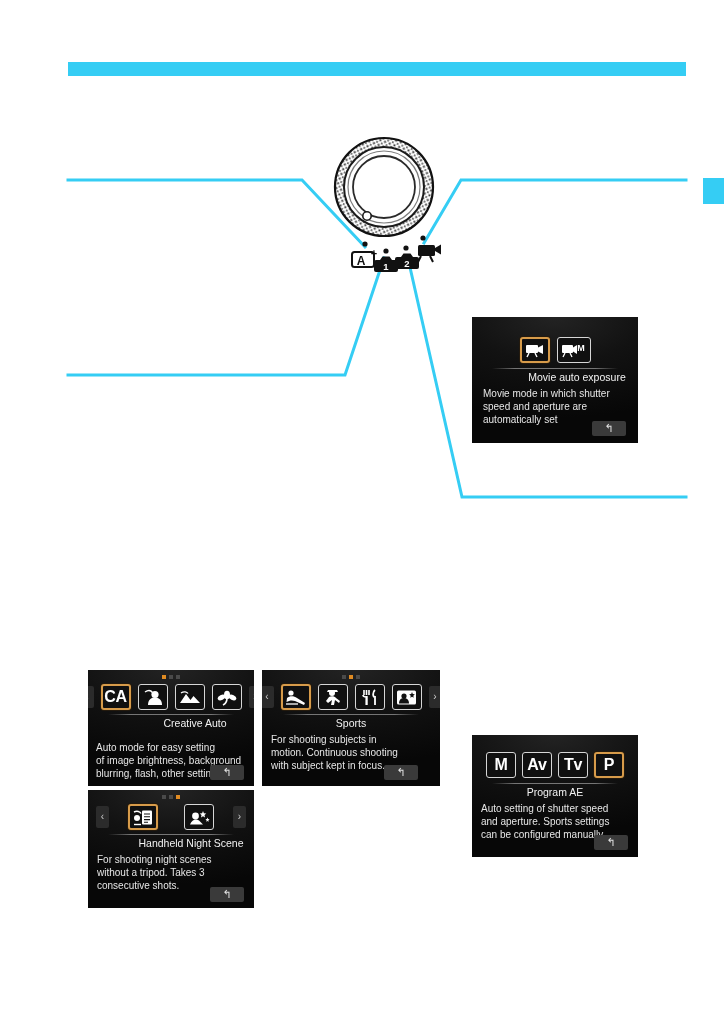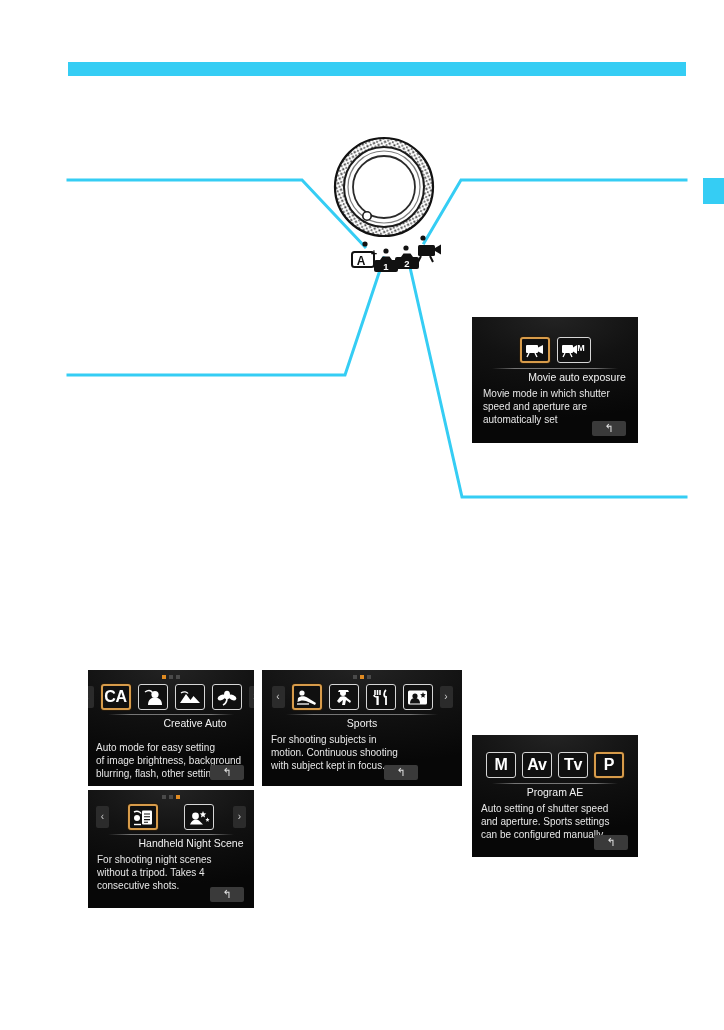--- a/index.html
+++ b/index.html
@@ -306,21 +306,21 @@
     </div>
 
     <div class="divider" style="top:44px;"></div>
     <div class="lcd-title" style="top:47px;padding-left:48px;">Creative Auto</div>
     <div class="lcd-desc" style="left:8px; top:63px; right:6px;margin-top:8px;">Auto mode for easy setting
 of image brightness, background
 blurring, flash, other settings</div>
     <div class="return-btn" style="left:122px; top:95px;">↰</div>
   </div>
 
-  <div class="lcd" style="left:262px; top:670px; width:200px; height:116px;">
+  <div class="lcd" style="left:262px; top:670px; width:178px; height:116px;">
     <div class="lcd-inner"></div>
 
     <div class="lcd-dots">
       <i></i>
       <i class="on"></i>
       <i></i>
     </div>
 
     <div class="icon-row" style="top:14px;">
       <div class="arrow-btn">‹</div>
@@ -392,21 +392,21 @@
           <path d="M14,2 l.9,2.3 l2.4,.2 l-1.8,1.6 l.5,2.4 l-2,-1.3 l-2,1.3 l.5,-2.4 l-1.8,-1.6 l2.4,-.2 z" fill="#ffffff"></path>
           <path d="M18.5,8.5 l.6,1.5 l1.5,.2 l-1.2,1 l.4,1.5 l-1.3,-.8 l-1.3,.8 l.4,-1.5 l-1.2,-1 l1.5,-.2 z" fill="#ffffff"></path>
         </svg>
       </div>
       <div class="arrow-btn" style="position:absolute; right:8px;">›</div>
     </div>
 
     <div class="divider" style="top:44px;"></div>
     <div class="lcd-title" style="top:47px;padding-left:40px;">Handheld Night Scene</div>
     <div class="lcd-desc" style="left:9px; top:63px; right:6px;">For shooting night scenes
-without a tripod. Takes 4
+without a tripod. Takes 3
 consecutive shots.</div>
     <div class="return-btn" style="left:122px; top:97px;">↰</div>
   </div>
 
   <div class="lcd" style="left:472px; top:735px; width:166px; height:122px;">
     <div class="lcd-inner"></div>
 
     <div class="icon-row" style="top:17px; gap:6px;">
       <div class="mode-tile textual">
         <span>M</span>

